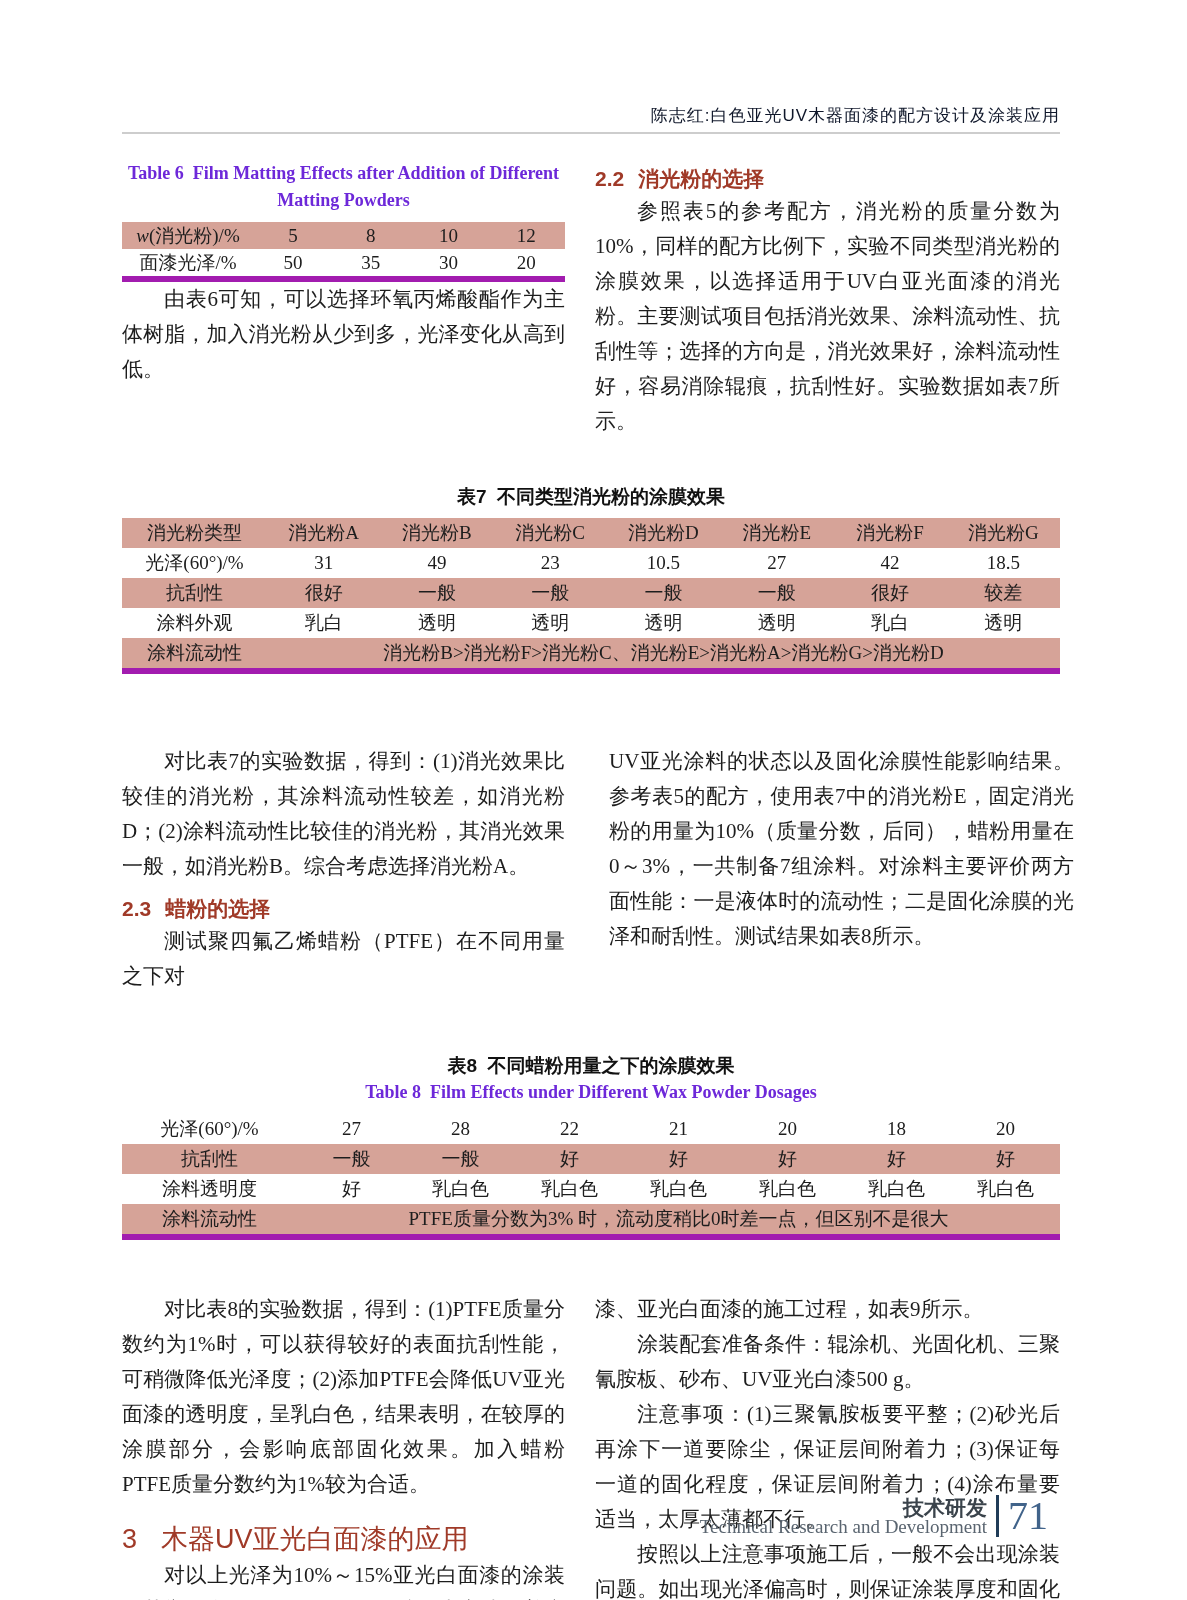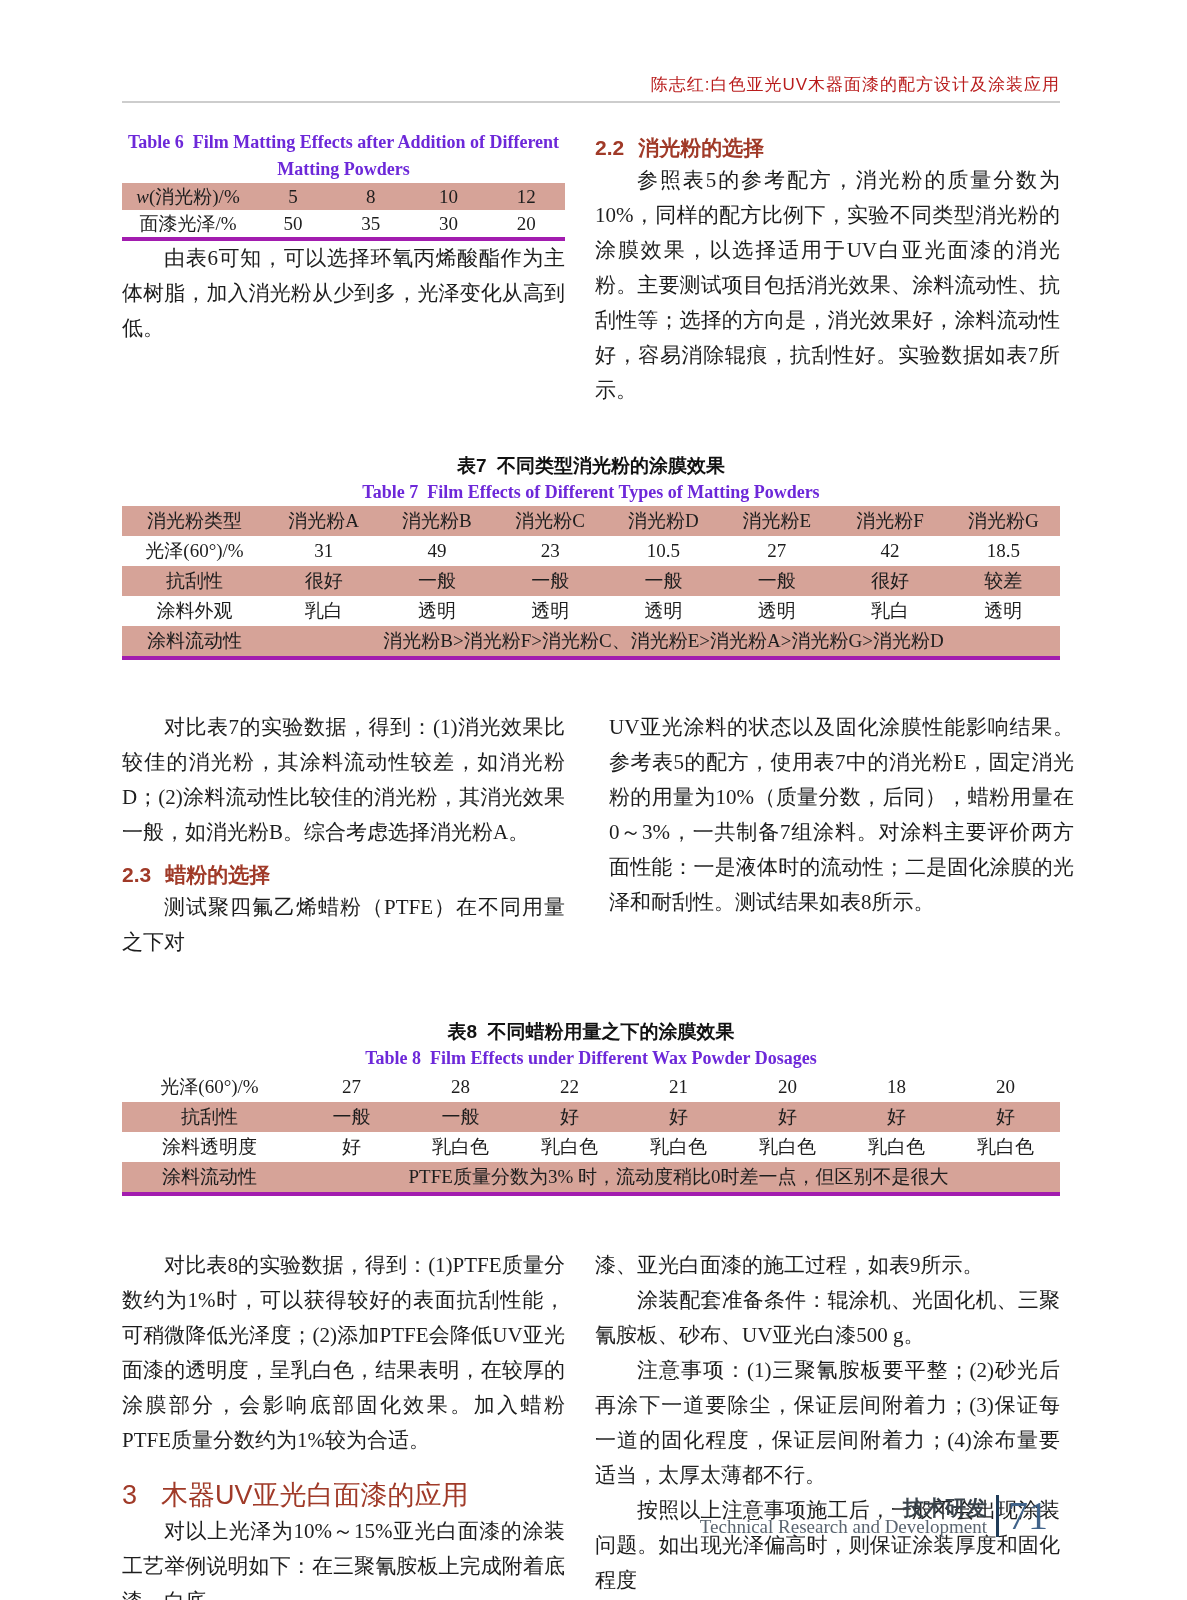--- a/index.html
+++ b/index.html
@@ -4,47 +4,47 @@
 <style>
   html,body { margin:0; padding:0; background:#ffffff; }
   .page {
     position:relative; width:1187px; height:1600px; background:#ffffff;
     font-family:"Liberation Serif", serif; color:#1f1f1f; overflow:hidden;
   }
   .inner { padding:0 127px 0 122px; }
 
   
   .running-head {
-    padding-top:73px; text-align:right;
+    padding-top:104px; text-align:right;
     font-family:"Liberation Sans", sans-serif;
-    font-size:17px; letter-spacing:1px; color:#b91c1c;
+    font-size:17px; letter-spacing:1px; color:#0f172a;
   }
   .head-rule { margin-top:5px; border-top:2px solid #cdcdcd; }
 
   
   .row { display:flex; gap:30px; }
   .col-l { width:443px; flex:0 0 443px; }
   .col-r { width:465px; flex:0 0 465px; }
   .row1 { margin-top:26px; }
-  .row2 { margin-top:50px;gap:44px; }
+  .row2 { margin-top:70px;gap:44px; }
   .row3 { margin-top:52px; }
 
   
   .cap-zh {
     font-family:"Liberation Sans", sans-serif; font-weight:bold;
     font-size:19px; line-height:27px; text-align:center; color:#111;
   }
   .cap-en {
     font-family:"Liberation Serif", serif; font-weight:bold;
     font-size:18px; line-height:27px; text-align:center; color:#6d28d9;
   }
 
   
   table.tbl { border-collapse:collapse; table-layout:fixed; width:100%;
-              border-bottom:4px solid #a21caf; }
+              margin-top:8px; border-bottom:6px solid #a21caf; }
   table.tbl td { font-size:19px; text-align:center; padding:0; color:#1d1d1d; }
   .t6 td { height:27px; }
   .t7 td, .t8 td { height:30px; }
   tr.shaded { background:#d6a398; }
   td.lbl { text-align:left; padding-left:10px; }
   .ital { font-style:italic; font-family:"Liberation Serif", serif; }
   .t7block { margin-top:44px; }
   .t8block { margin-top:58px; }
 
   
@@ -127,21 +127,20 @@
       <div class="col-r">
         <h3 class="sec sec-sm-top">
           <span class="num">2.2</span><span>消光粉的选择</span>
         </h3>
         <p class="body indent mt6">参照表5的参考配方，消光粉的质量分数为10%，同样的配方比例下，实验不同类型消光粉的涂膜效果，以选择适用于UV白亚光面漆的消光粉。主要测试项目包括消光效果、涂料流动性、抗刮性等；选择的方向是，消光效果好，涂料流动性好，容易消除辊痕，抗刮性好。实验数据如表7所示。</p>
       </div>
     </div>
 
     <div class="t7block">
       <div class="cap-zh">表7&nbsp;&nbsp;不同类型消光粉的涂膜效果</div>
-      <div class="cap-en">Table 7&nbsp;&nbsp;Film Effects of Different Types of Matting Powders</div>
       <table class="tbl t7">
         <colgroup>
             <col style="width:145px">
             <col>
             <col>
             <col>
             <col>
             <col>
             <col>
             <col>

